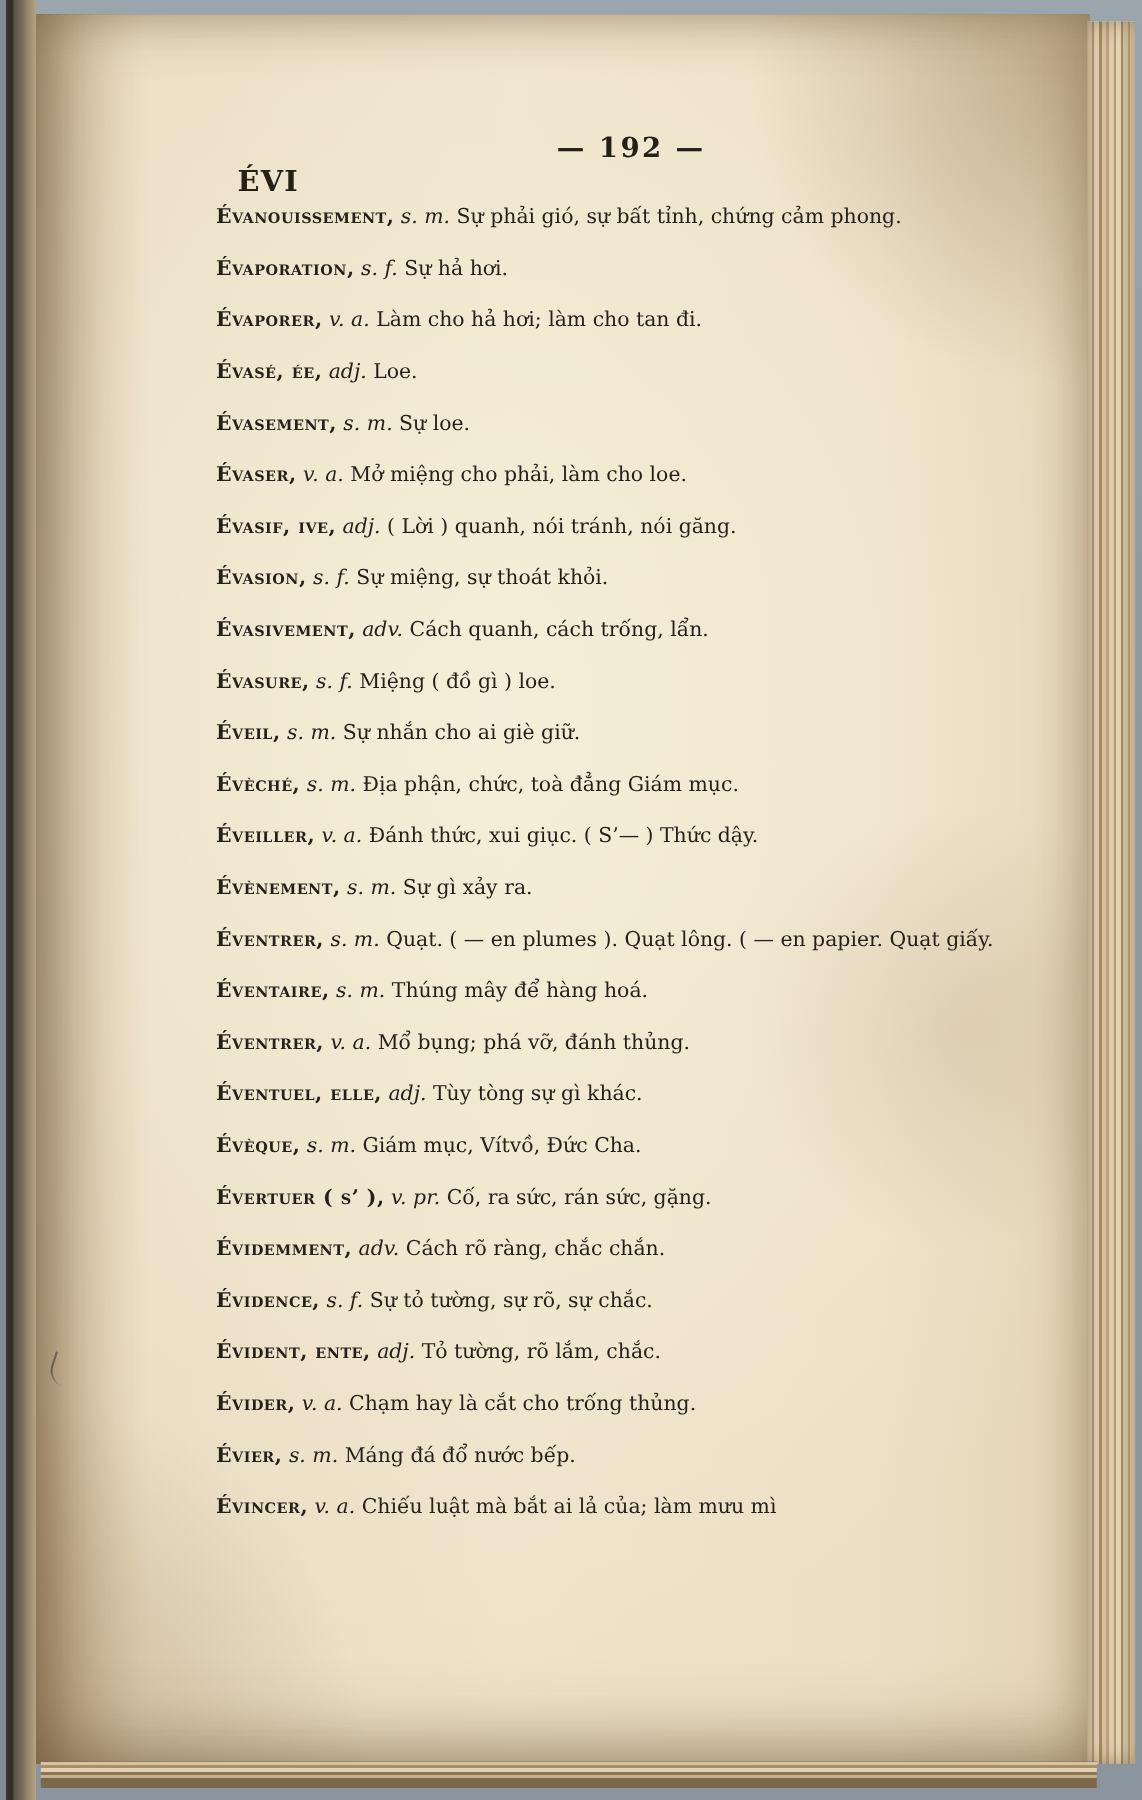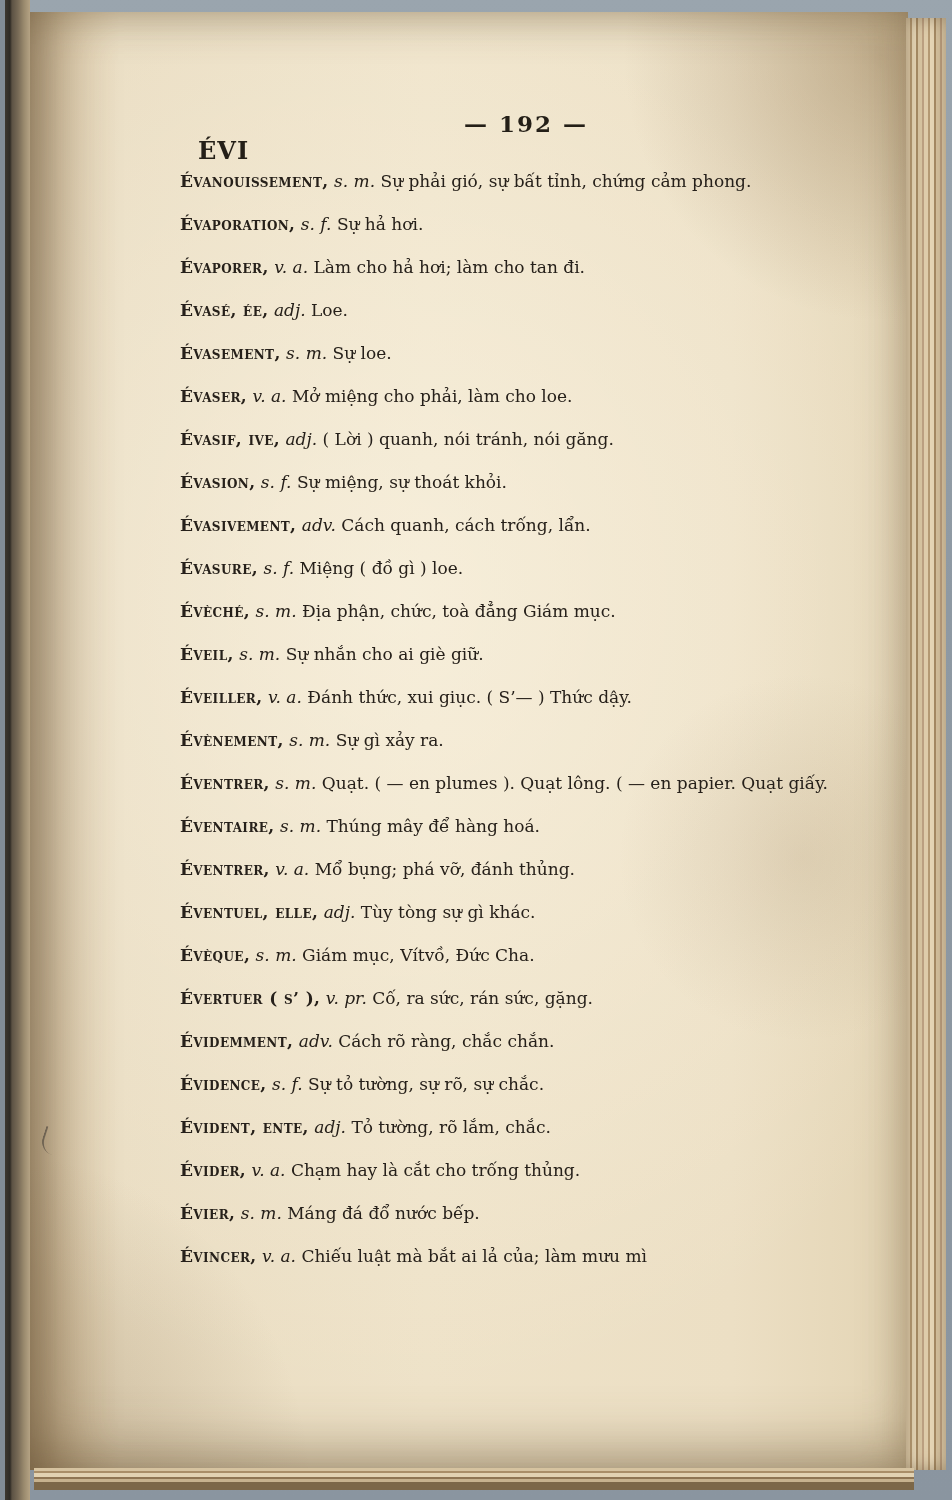--- a/index.html
+++ b/index.html
@@ -92,22 +92,22 @@
           <p class="entry"><span class="head">Évanouissement,</span><span class="gram"> s. m. </span><span class="def">Sự phải gió, sự bất tỉnh, chứng cảm phong.</span></p>
           <p class="entry"><span class="head">Évaporation,</span><span class="gram"> s. f. </span><span class="def">Sự hả hơi.</span></p>
           <p class="entry"><span class="head">Évaporer,</span><span class="gram"> v. a. </span><span class="def">Làm cho hả hơi; làm cho tan đi.</span></p>
           <p class="entry"><span class="head">Évasé, ée,</span><span class="gram"> adj. </span><span class="def">Loe.</span></p>
           <p class="entry"><span class="head">Évasement,</span><span class="gram"> s. m. </span><span class="def">Sự loe.</span></p>
           <p class="entry"><span class="head">Évaser,</span><span class="gram"> v. a. </span><span class="def">Mở miệng cho phải, làm cho loe.</span></p>
           <p class="entry"><span class="head">Évasif, ive,</span><span class="gram"> adj. </span><span class="def">( Lời ) quanh, nói tránh, nói găng.</span></p>
           <p class="entry"><span class="head">Évasion,</span><span class="gram"> s. f. </span><span class="def">Sự miệng, sự thoát khỏi.</span></p>
           <p class="entry"><span class="head">Évasivement,</span><span class="gram"> adv. </span><span class="def">Cách quanh, cách trống, lẩn.</span></p>
           <p class="entry"><span class="head">Évasure,</span><span class="gram"> s. f. </span><span class="def">Miệng ( đồ gì ) loe.</span></p>
+          <p class="entry"><span class="head">Éveil,</span><span class="gram"> s. m. </span><span class="def">Sự nhắn cho ai giè giữ.</span></p>
           <p class="entry"><span class="head">Évèché,</span><span class="gram"> s. m. </span><span class="def">Địa phận, chức, toà đẳng Giám mục.</span></p>
-          <p class="entry"><span class="head">Éveil,</span><span class="gram"> s. m. </span><span class="def">Sự nhắn cho ai giè giữ.</span></p>
           <p class="entry"><span class="head">Éveiller,</span><span class="gram"> v. a. </span><span class="def">Đánh thức, xui giục. ( S’— ) Thức dậy.</span></p>
           <p class="entry"><span class="head">Évènement,</span><span class="gram"> s. m. </span><span class="def">Sự gì xảy ra.</span></p>
           <p class="entry"><span class="head">Éventrer,</span><span class="gram"> s. m. </span><span class="def">Quạt. ( — en plumes ). Quạt lông. ( — en papier. Quạt giấy.</span></p>
           <p class="entry"><span class="head">Éventaire,</span><span class="gram"> s. m. </span><span class="def">Thúng mây để hàng hoá.</span></p>
           <p class="entry"><span class="head">Éventrer,</span><span class="gram"> v. a. </span><span class="def">Mổ bụng; phá vỡ, đánh thủng.</span></p>
           <p class="entry"><span class="head">Éventuel, elle,</span><span class="gram"> adj. </span><span class="def">Tùy tòng sự gì khác.</span></p>
           <p class="entry"><span class="head">Évèque,</span><span class="gram"> s. m. </span><span class="def">Giám mục, Vítvồ, Đức Cha.</span></p>
           <p class="entry"><span class="head">Évertuer ( s’ ),</span><span class="gram"> v. pr. </span><span class="def">Cố, ra sức, rán sức, gặng.</span></p>
           <p class="entry"><span class="head">Évidemment,</span><span class="gram"> adv. </span><span class="def">Cách rõ ràng, chắc chắn.</span></p>
           <p class="entry"><span class="head">Évidence,</span><span class="gram"> s. f. </span><span class="def">Sự tỏ tường, sự rõ, sự chắc.</span></p>

